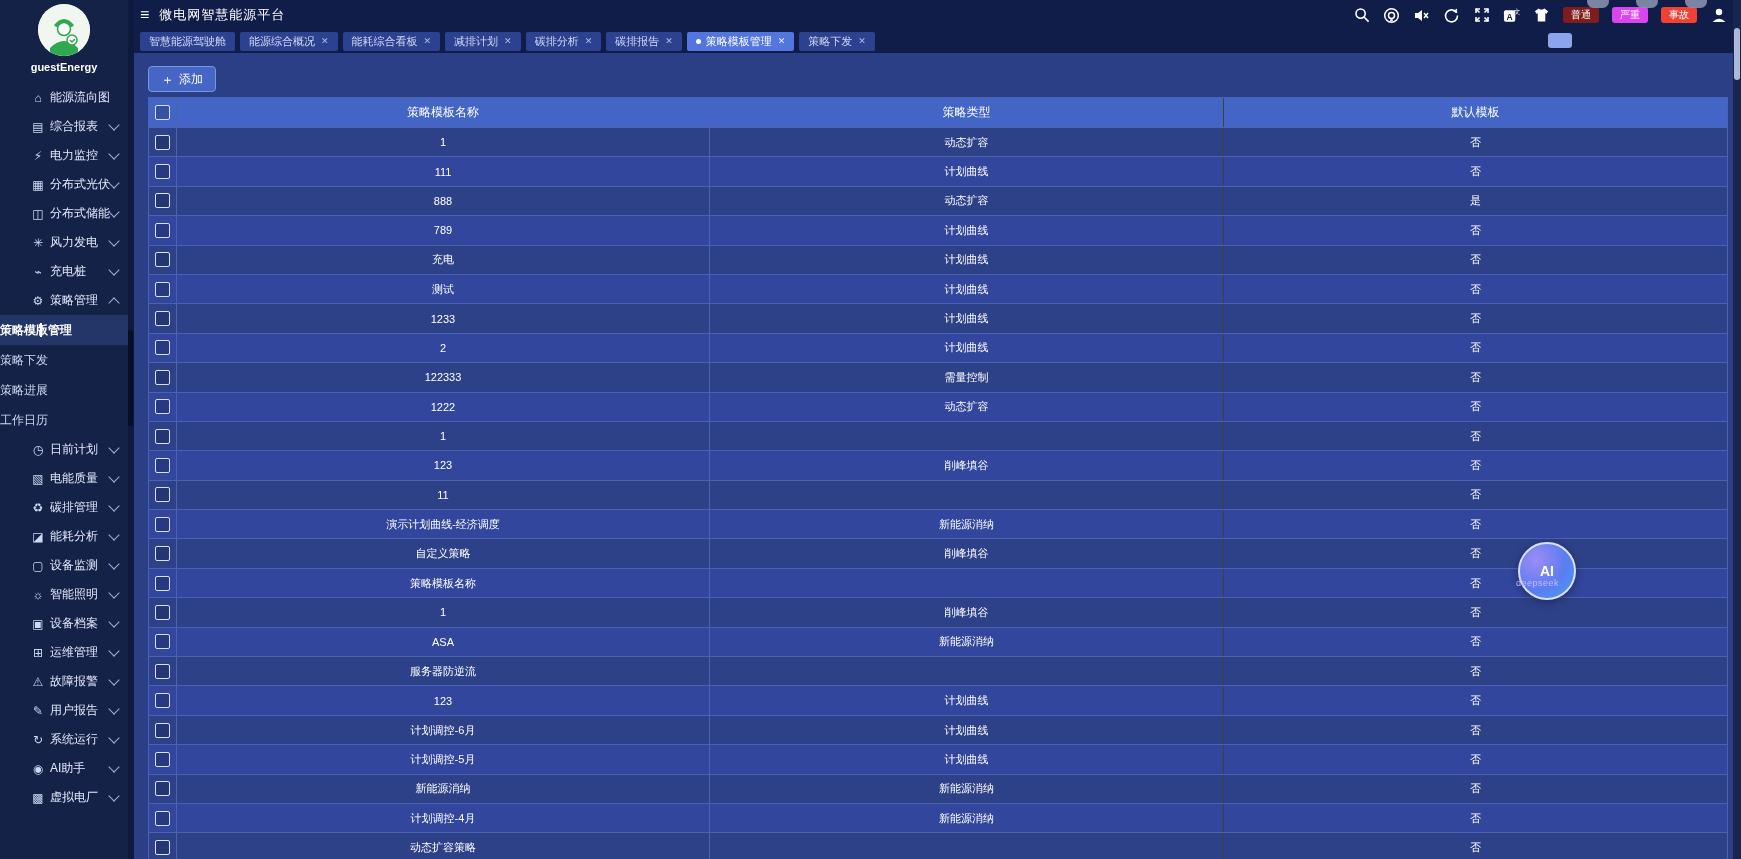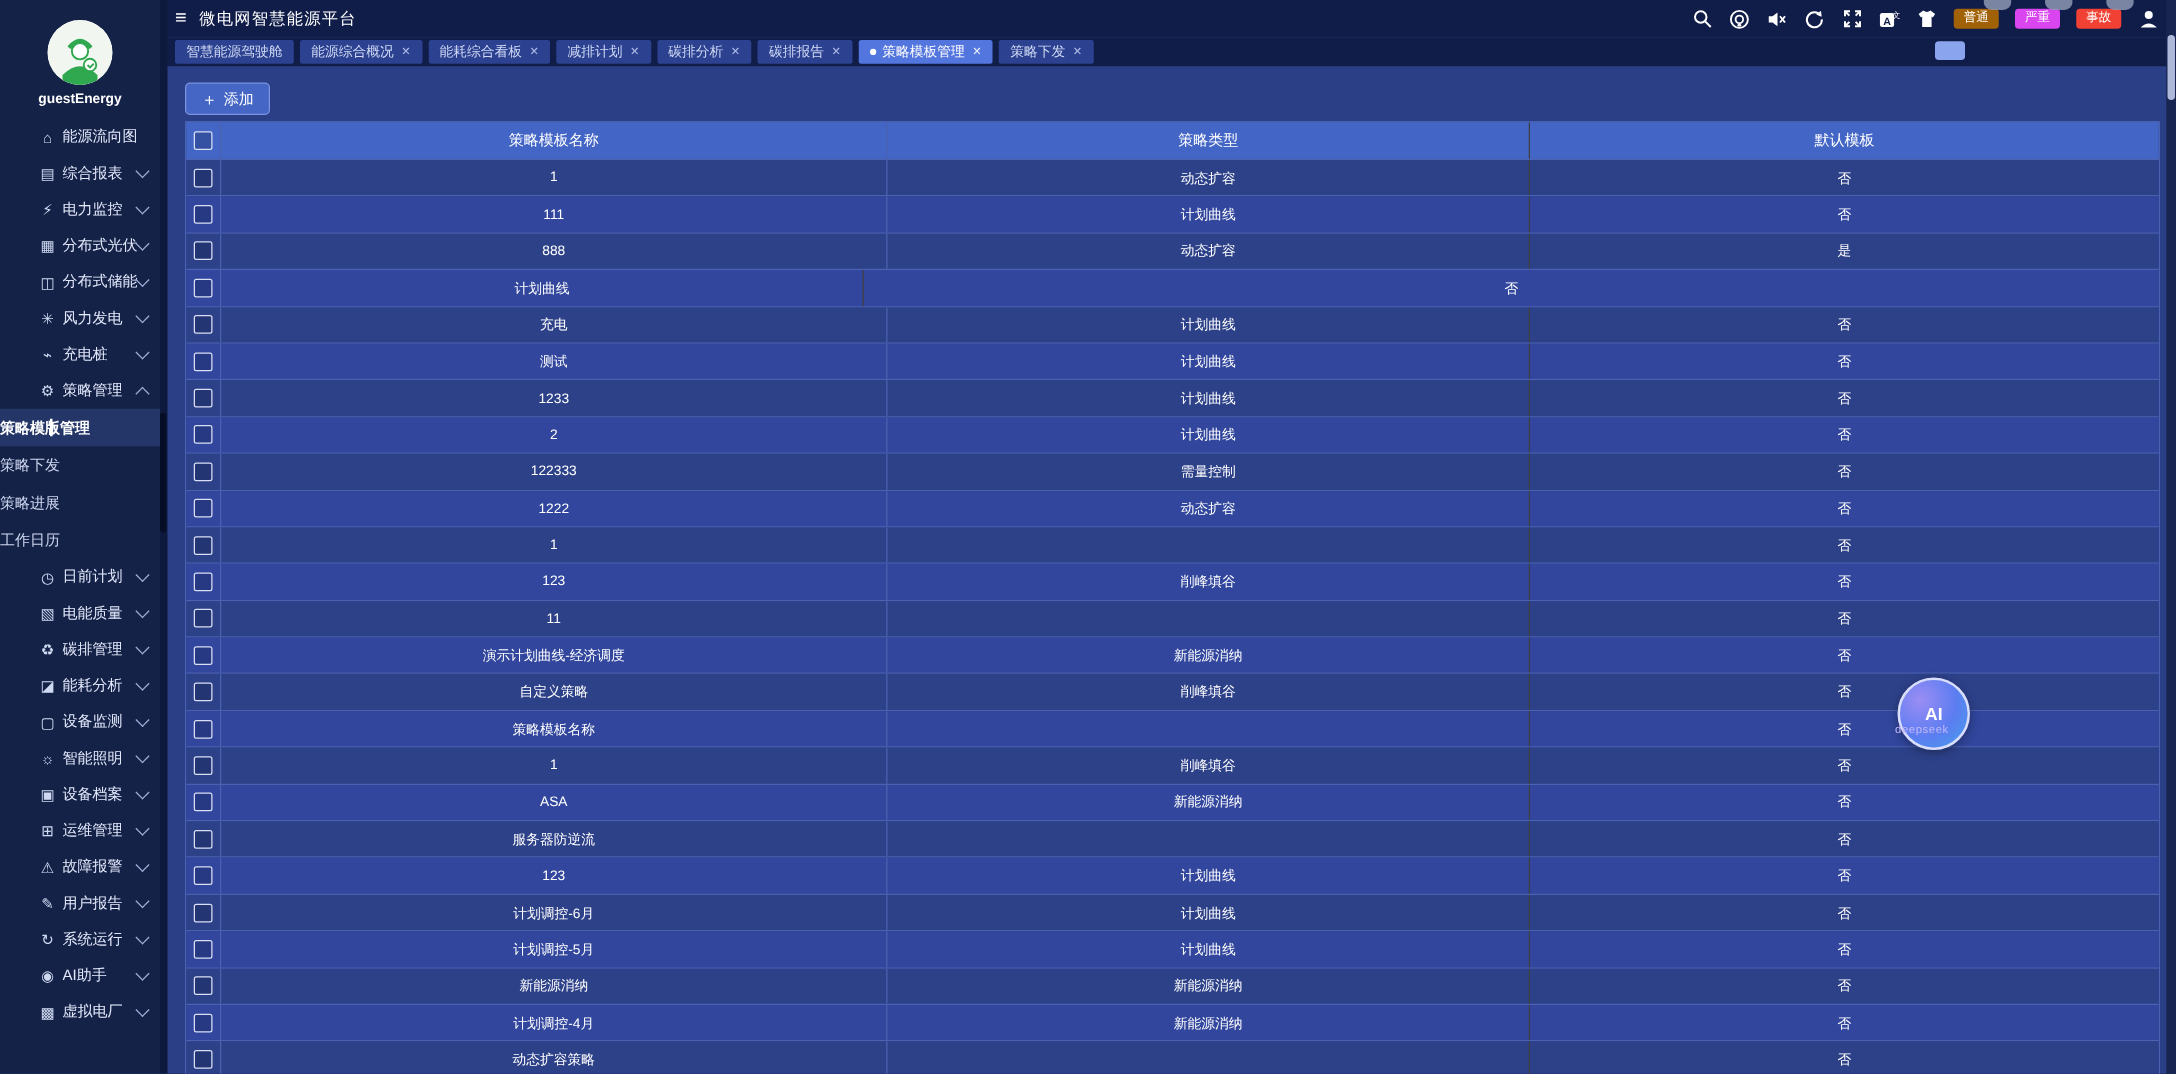--- a/index.html
+++ b/index.html
@@ -3,41 +3,41 @@
 <meta charset="utf-8">
 <style>
   html,body{margin:0;padding:0;background:#0d1737;}
   body{font-family:"Liberation Sans","DejaVu Sans",sans-serif;}
   #app{position:relative;width:1741px;height:859px;overflow:hidden;background:#2b3f86;}
 
   
   .sidebar{position:absolute;left:0;top:0;width:128px;height:100%;background:#152248;color:#d7def3;z-index:3;}
   .side-divider{position:absolute;left:128px;top:0;width:6px;height:100%;background:#0e1a3d;z-index:4;}
   .side-scroll-thumb{position:absolute;left:128px;top:330px;width:5px;height:96px;background:#060d26;border-radius:3px;z-index:5;}
-  .avatar-wrap{display:flex;flex-direction:column;align-items:center;padding-top:16px;}
+  .avatar-wrap{display:flex;flex-direction:column;align-items:center;padding-top:4px;}
   .avatar{width:52px;height:52px;border-radius:50%;background:#f2f6f1;display:flex;align-items:center;justify-content:center;overflow:hidden;}
   .username{margin-top:5px;font-size:11px;font-weight:bold;color:#ffffff;}
   .menu{margin-top:10px;font-size:12px;}
   .menu-item{display:flex;align-items:center;height:29px;padding:0 10px 0 30px;cursor:pointer;color:#e3e9fb;position:relative;}
   .menu-item .mi-icon{width:16px;font-size:12px;color:#cfd9f2;flex:0 0 16px;text-align:center;}
   .menu-item .mi-label{flex:1;margin-left:4px;white-space:nowrap;overflow:hidden;}
   .chev{width:7px;height:7px;border-right:1.4px solid #9fb0d8;border-bottom:1.4px solid #9fb0d8;transform:rotate(45deg);margin-top:-3px;flex:0 0 7px;}
   .chev.up{transform:rotate(-135deg);margin-top:4px;}
   .submenu .sub-item{height:30px;line-height:30px;color:#cdd6ef;cursor:pointer;position:relative;white-space:nowrap;}
   .submenu .sub-item.active{background:#243668;color:#ffffff;font-weight:bold;}
   .submenu .sub-item.active::before{content:"";position:absolute;left:40px;top:8px;bottom:8px;width:2px;background:#ffffff;}
 
   
   .topbar{position:absolute;left:128px;right:0;top:0;height:30px;background:#111d49;display:flex;align-items:center;z-index:2;}
   .hamburger{color:#ffffff;font-size:16px;margin-left:12px;cursor:pointer;line-height:1;}
   .app-title{color:#ffffff;font-size:13px;font-weight:normal;margin-left:10px;letter-spacing:1px;}
   .top-right{margin-left:auto;display:flex;align-items:center;gap:13px;padding-right:14px;}
   .hicon{width:17px;height:17px;display:flex;align-items:center;justify-content:center;cursor:pointer;}
   .badge{height:16px;line-height:16px;padding:0 8px;border-radius:3px;color:#fff;font-size:10px;cursor:pointer;position:relative;}
-  .badge.normal{background:#a16207;}
+  .badge.normal{background:#7f1d1d;}
   .badge.severe{background:#d946ef;}
   .badge.accident{background:#f04134;}
   .badge .bubble{position:absolute;top:-12px;right:-10px;width:22px;height:13px;border-radius:7px;background:#8d98b3;opacity:.85;}
 
   
   .tabbar{position:absolute;left:128px;right:0;top:30px;height:23px;background:#111d49;display:flex;align-items:center;z-index:2;}
   .tabs{display:flex;align-items:center;gap:5px;margin-left:12px;}
   .tab{height:19px;display:flex;align-items:center;background:#2c4190;color:#cfd9f4;font-size:11px;padding:0 9px;border-radius:2px;cursor:pointer;white-space:nowrap;}
   .tab .dot{display:none;width:5px;height:5px;border-radius:50%;background:#ffffff;margin-right:5px;}
   .tab.active{background:#5375de;color:#ffffff;}
@@ -418,20 +418,21 @@
               <span class="cbx"></span>
             </div>
           <div class="c1">888</div>
           <div class="c2">动态扩容</div>
           <div class="c3">是</div>
         </div>
           <div class="trow">
           <div class="c0">
               <span class="cbx"></span>
             </div>
+          <div class="c1">789</div>
           <div class="c2">计划曲线</div>
           <div class="c3">否</div>
         </div>
           <div class="trow">
           <div class="c0">
               <span class="cbx"></span>
             </div>
           <div class="c1">充电</div>
           <div class="c2">计划曲线</div>
           <div class="c3">否</div>

